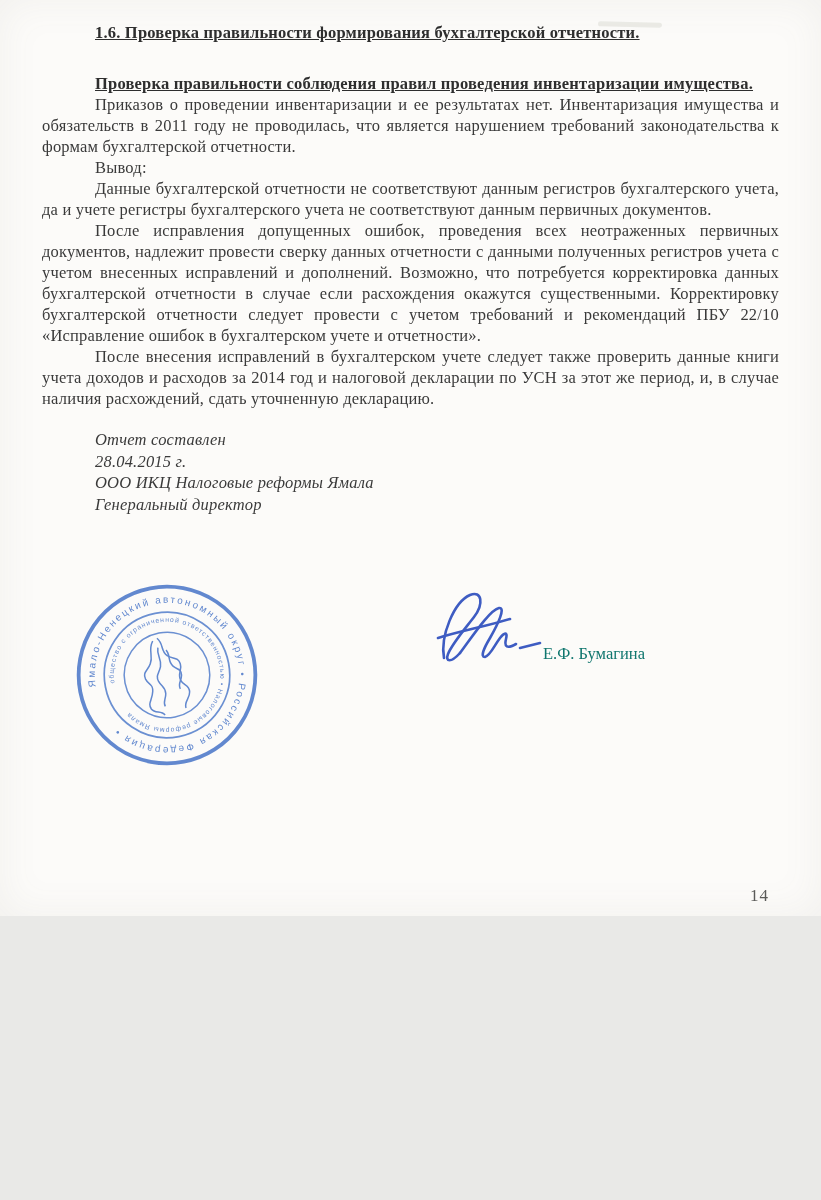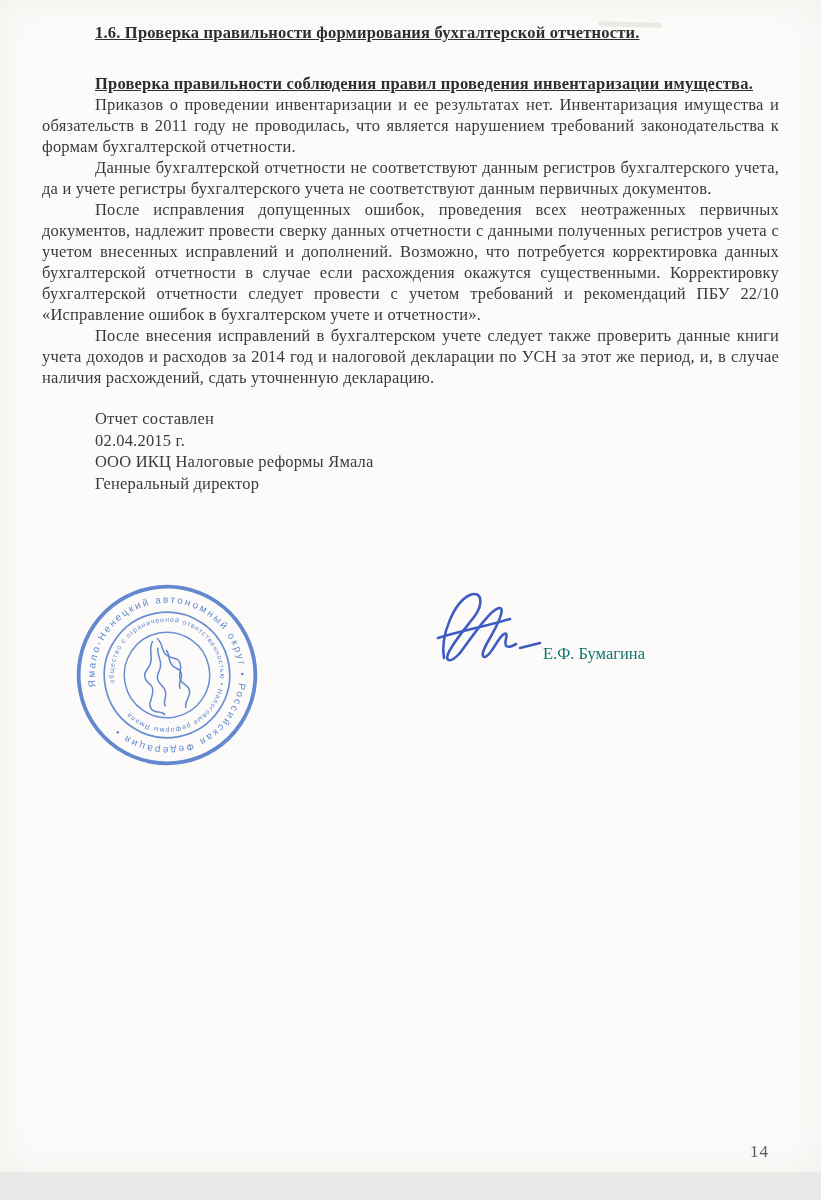--- a/index.html
+++ b/index.html
@@ -3,21 +3,21 @@
 <meta charset="utf-8">
 <style>
   html, body {
     margin: 0;
     padding: 0;
     background: #e9e9e7;
   }
   .sheet {
     position: relative;
     width: 821px;
-    height: 1172px;
+    height: 916px;
     margin: 0 auto;
     background: #fcfbf9;
     overflow: hidden;
     font-family: "Liberation Serif", "DejaVu Serif", serif;
     color: #3a3a3a;
     box-shadow: inset 0 0 40px rgba(120,115,105,0.08);
   }
   .doc-body {
     position: absolute;
     left: 42px;
@@ -41,20 +41,21 @@
   }
   .gap-lg { margin-top: 30px; }
   .gap-md { margin-top: 23px; }
   .conclusion-label {
     margin: 0;
     text-indent: 53px;
   }
   .sig-block {
     margin-top: 20px;
     text-align: left;
+    font-style: italic;
   }
   .sig-line {
     margin: 0 0 0 53px;
     line-height: 21.5px;
     text-indent: 0;
   }
   .signer-name {
     position: absolute;
     left: 543px;
     top: 644px;
@@ -110,30 +111,31 @@
 
   <div class="doc-body">
 
     <p class="heading">1.6. Проверка правильности формирования бухгалтерской отчетности.</p>
 
 
     <p class="heading gap-lg">Проверка правильности соблюдения правил проведения инвентаризации имущества.</p>
 
     <p class="para">Приказов о проведении инвентаризации и ее результатах нет. Инвентаризация имущества и обязательств в 2011 году не проводилась, что является нарушением требований законодательства к формам бухгалтерской отчетности.</p>
 
+    <p class="conclusion-label gap-md">Вывод:</p>
 
     <p class="para">Данные бухгалтерской отчетности не соответствуют данным регистров бухгалтерского учета, да и учете регистры бухгалтерского учета не соответствуют данным первичных документов.</p>
 
     <p class="para">После исправления допущенных ошибок, проведения всех неотраженных первичных документов, надлежит провести сверку данных отчетности с данными полученных регистров учета с учетом внесенных исправлений и дополнений. Возможно, что потребуется корректировка данных бухгалтерской отчетности в случае если расхождения окажутся существенными. Корректировку бухгалтерской отчетности следует провести с учетом требований и рекомендаций ПБУ 22/10 «Исправление ошибок в бухгалтерском учете и отчетности».</p>
 
     <p class="para">После внесения исправлений в бухгалтерском учете следует также проверить данные книги учета доходов и расходов за 2014 год и налоговой декларации по УСН за этот же период, и, в случае наличия расхождений, сдать уточненную декларацию.</p>
 
     <div class="sig-block">
       <p class="sig-line">Отчет составлен</p>
-      <p class="sig-line">02.04.2015 г.</p>
+      <p class="sig-line">28.04.2015 г.</p>
       <p class="sig-line">ООО ИКЦ Налоговые реформы Ямала</p>
       <p class="sig-line">Генеральный директор</p>
     </div>
 
   </div>
 
   <span class="signer-name">Е.Ф. Бумагина</span>
 
   <svg class="signature-svg" viewBox="0 0 118 86" fill="none" xmlns="http://www.w3.org/2000/svg">
     <g stroke="#2e4fbe" stroke-width="2.6" stroke-linecap="round" fill="none" opacity="0.92">

